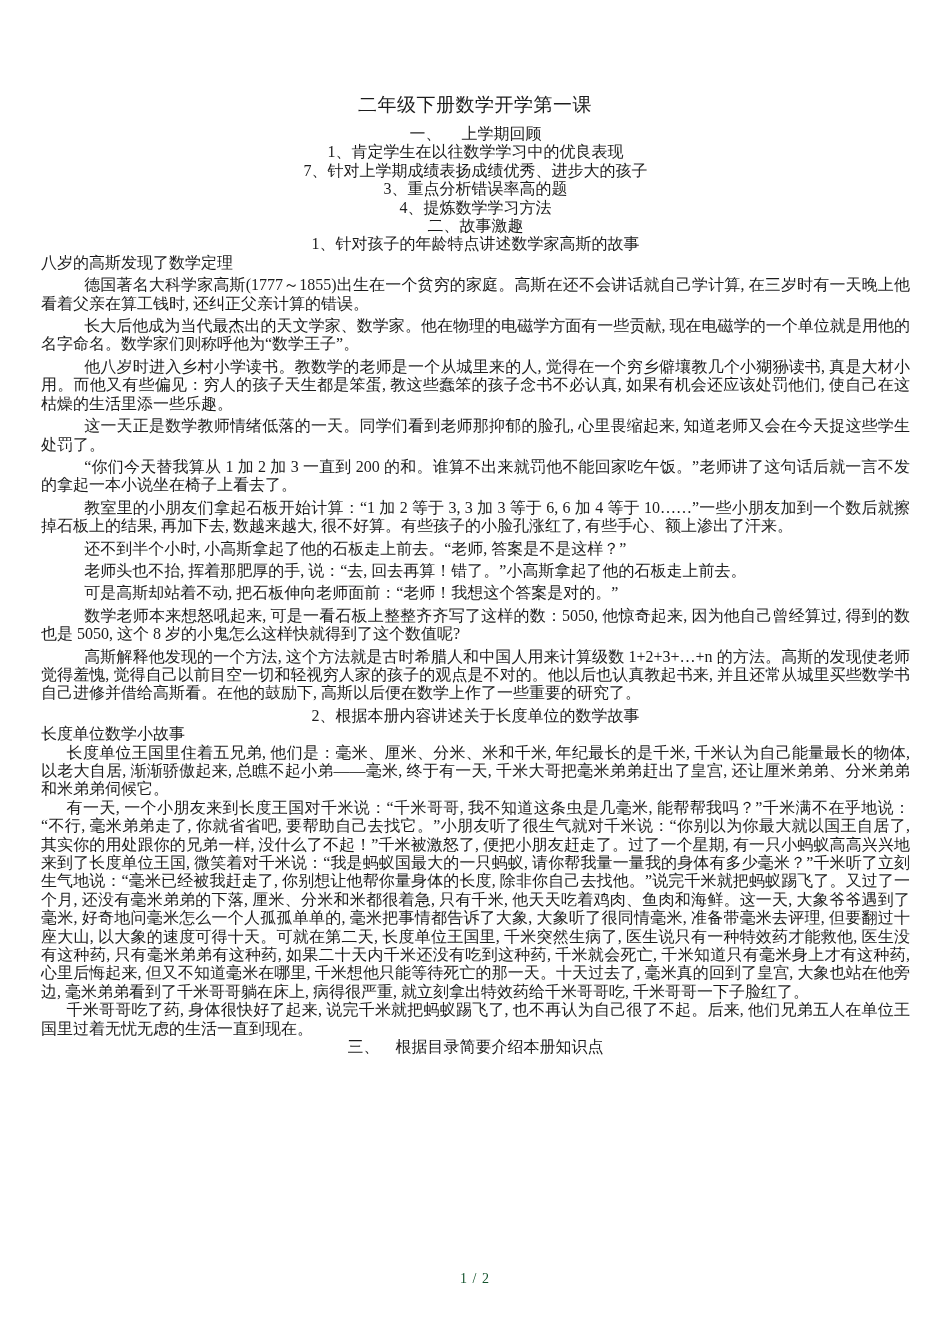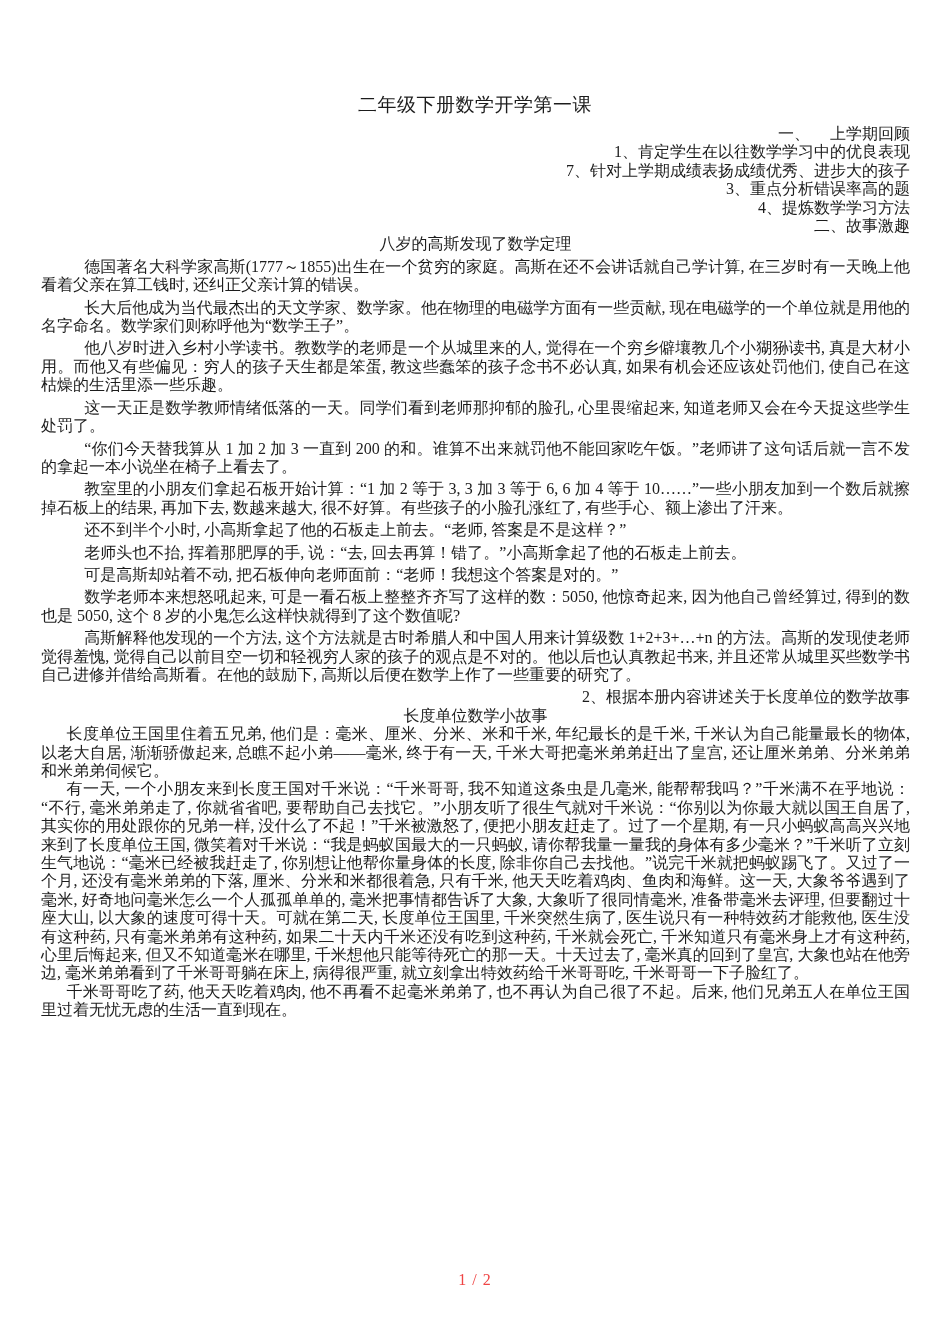--- a/index.html
+++ b/index.html
@@ -22,66 +22,68 @@
     margin: 0 0 9px 0;
     line-height: 24px;
     letter-spacing: 0.5px;
   }
   .doc-body {
     margin: 0 40px 0 41px; 
     font-size: 16px;
     line-height: 18.4px;
   }
   .blk { margin: 0; }
-  .blk.list   { text-align: right; }
-  .blk.center { text-align: center; }
+  .blk.list   { text-align: center; }
+  .blk.center { text-align: left; }
   .blk.para   {
     text-indent: 2.7em;
     margin: 4px 0;
     text-align: justify;
   }
   .blk.story  {
     text-indent: 1.6em;
     margin: 0;
     text-align: justify;
   }
   .page-footer {
     position: absolute;
     left: 0; right: 0;
     top: 1271px;
     text-align: center;
-    font-size: 16px;
-    color: #ef4444;
+    font-size: 14px;
+    color: #14532d;
     letter-spacing: 1px;
   }
 </style>
 </head>
 <body>
 
 <div class="page">
   <h1 class="doc-title">二年级下册数学开学第一课</h1>
   <div class="doc-body">
       <div class="blk list">一、　 上学期回顾</div>
       <div class="blk list">1、肯定学生在以往数学学习中的优良表现</div>
       <div class="blk list">7、针对上学期成绩表扬成绩优秀、进步大的孩子</div>
       <div class="blk list">3、重点分析错误率高的题</div>
       <div class="blk list">4、提炼数学学习方法</div>
       <div class="blk list">二、故事激趣</div>
+      <div class="blk list">1、针对孩子的年龄特点讲述数学家高斯的故事</div>
       <div class="blk center">八岁的高斯发现了数学定理</div>
       <div class="blk para">德国著名大科学家高斯(1777～1855)出生在一个贫穷的家庭。高斯在还不会讲话就自己学计算, 在三岁时有一天晚上他看着父亲在算工钱时, 还纠正父亲计算的错误。</div>
       <div class="blk para">长大后他成为当代最杰出的天文学家、数学家。他在物理的电磁学方面有一些贡献, 现在电磁学的一个单位就是用他的名字命名。数学家们则称呼他为“数学王子”。</div>
       <div class="blk para">他八岁时进入乡村小学读书。教数学的老师是一个从城里来的人, 觉得在一个穷乡僻壤教几个小猢狲读书, 真是大材小用。而他又有些偏见：穷人的孩子天生都是笨蛋, 教这些蠢笨的孩子念书不必认真, 如果有机会还应该处罚他们, 使自己在这枯燥的生活里添一些乐趣。</div>
       <div class="blk para">这一天正是数学教师情绪低落的一天。同学们看到老师那抑郁的脸孔, 心里畏缩起来, 知道老师又会在今天捉这些学生处罚了。</div>
       <div class="blk para">“你们今天替我算从 1 加 2 加 3 一直到 200 的和。谁算不出来就罚他不能回家吃午饭。”老师讲了这句话后就一言不发的拿起一本小说坐在椅子上看去了。</div>
       <div class="blk para">教室里的小朋友们拿起石板开始计算：“1 加 2 等于 3, 3 加 3 等于 6, 6 加 4 等于 10……”一些小朋友加到一个数后就擦掉石板上的结果, 再加下去, 数越来越大, 很不好算。有些孩子的小脸孔涨红了, 有些手心、额上渗出了汗来。</div>
       <div class="blk para">还不到半个小时, 小高斯拿起了他的石板走上前去。“老师, 答案是不是这样？”</div>
       <div class="blk para">老师头也不抬, 挥着那肥厚的手, 说：“去, 回去再算！错了。”小高斯拿起了他的石板走上前去。</div>
       <div class="blk para">可是高斯却站着不动, 把石板伸向老师面前：“老师！我想这个答案是对的。”</div>
       <div class="blk para">数学老师本来想怒吼起来, 可是一看石板上整整齐齐写了这样的数：5050, 他惊奇起来, 因为他自己曾经算过, 得到的数也是 5050, 这个 8 岁的小鬼怎么这样快就得到了这个数值呢?</div>
       <div class="blk para">高斯解释他发现的一个方法, 这个方法就是古时希腊人和中国人用来计算级数 1+2+3+…+n 的方法。高斯的发现使老师觉得羞愧, 觉得自己以前目空一切和轻视穷人家的孩子的观点是不对的。他以后也认真教起书来, 并且还常从城里买些数学书自己进修并借给高斯看。在他的鼓励下, 高斯以后便在数学上作了一些重要的研究了。</div>
       <div class="blk list">2、根据本册内容讲述关于长度单位的数学故事</div>
       <div class="blk center">长度单位数学小故事</div>
       <div class="blk story">长度单位王国里住着五兄弟, 他们是：毫米、厘米、分米、米和千米, 年纪最长的是千米, 千米认为自己能量最长的物体, 以老大自居, 渐渐骄傲起来, 总瞧不起小弟——毫米, 终于有一天, 千米大哥把毫米弟弟赶出了皇宫, 还让厘米弟弟、分米弟弟和米弟弟伺候它。</div>
       <div class="blk story">有一天, 一个小朋友来到长度王国对千米说：“千米哥哥, 我不知道这条虫是几毫米, 能帮帮我吗？”千米满不在乎地说：“不行, 毫米弟弟走了, 你就省省吧, 要帮助自己去找它。”小朋友听了很生气就对千米说：“你别以为你最大就以国王自居了, 其实你的用处跟你的兄弟一样, 没什么了不起！”千米被激怒了, 便把小朋友赶走了。过了一个星期, 有一只小蚂蚁高高兴兴地来到了长度单位王国, 微笑着对千米说：“我是蚂蚁国最大的一只蚂蚁, 请你帮我量一量我的身体有多少毫米？”千米听了立刻生气地说：“毫米已经被我赶走了, 你别想让他帮你量身体的长度, 除非你自己去找他。”说完千米就把蚂蚁踢飞了。又过了一个月, 还没有毫米弟弟的下落, 厘米、分米和米都很着急, 只有千米, 他天天吃着鸡肉、鱼肉和海鲜。这一天, 大象爷爷遇到了毫米, 好奇地问毫米怎么一个人孤孤单单的, 毫米把事情都告诉了大象, 大象听了很同情毫米, 准备带毫米去评理, 但要翻过十座大山, 以大象的速度可得十天。可就在第二天, 长度单位王国里, 千米突然生病了, 医生说只有一种特效药才能救他, 医生没有这种药, 只有毫米弟弟有这种药, 如果二十天内千米还没有吃到这种药, 千米就会死亡, 千米知道只有毫米身上才有这种药, 心里后悔起来, 但又不知道毫米在哪里, 千米想他只能等待死亡的那一天。十天过去了, 毫米真的回到了皇宫, 大象也站在他旁边, 毫米弟弟看到了千米哥哥躺在床上, 病得很严重, 就立刻拿出特效药给千米哥哥吃, 千米哥哥一下子脸红了。</div>
-      <div class="blk story">千米哥哥吃了药, 他天天吃着鸡肉, 他不再看不起毫米弟弟了, 也不再认为自己很了不起。后来, 他们兄弟五人在单位王国里过着无忧无虑的生活一直到现在。</div>
+      <div class="blk story">千米哥哥吃了药, 身体很快好了起来, 说完千米就把蚂蚁踢飞了, 也不再认为自己很了不起。后来, 他们兄弟五人在单位王国里过着无忧无虑的生活一直到现在。</div>
+      <div class="blk list">三、　根据目录简要介绍本册知识点</div>
     </div>
   <div class="page-footer">1 / 2</div>
 </div>
 
 </body></html>

